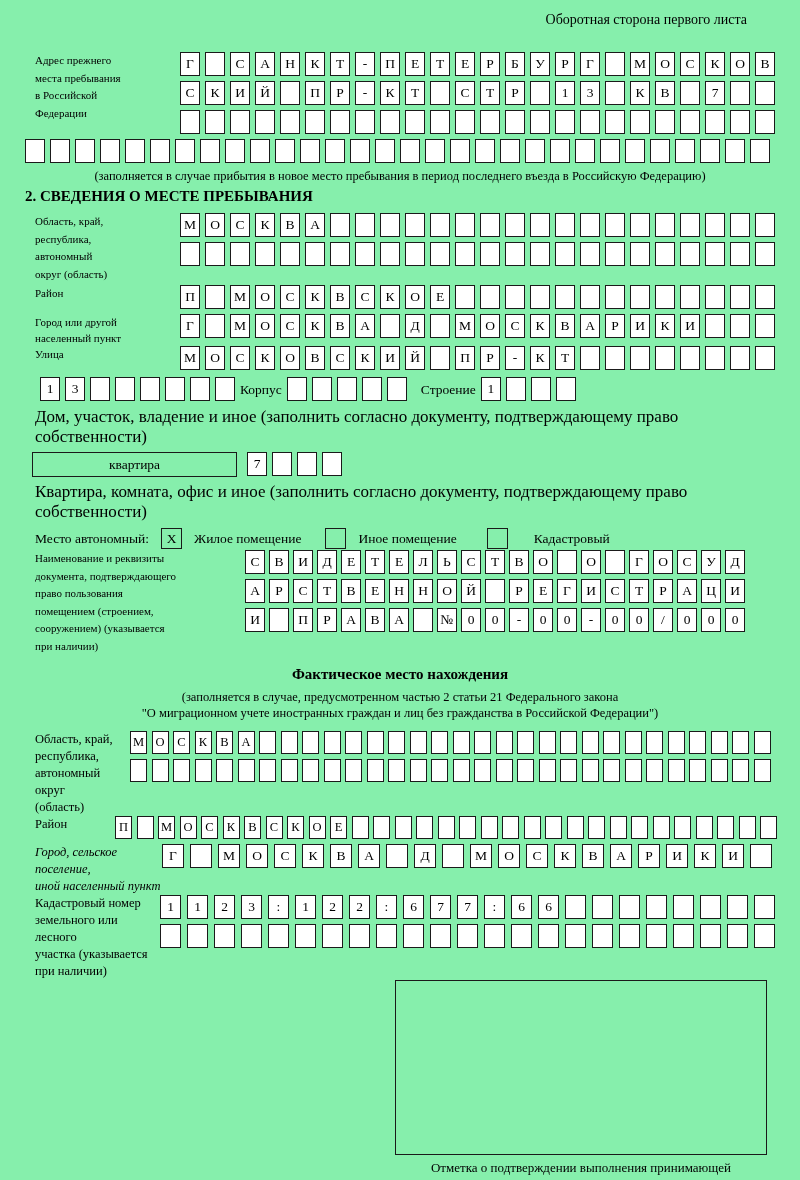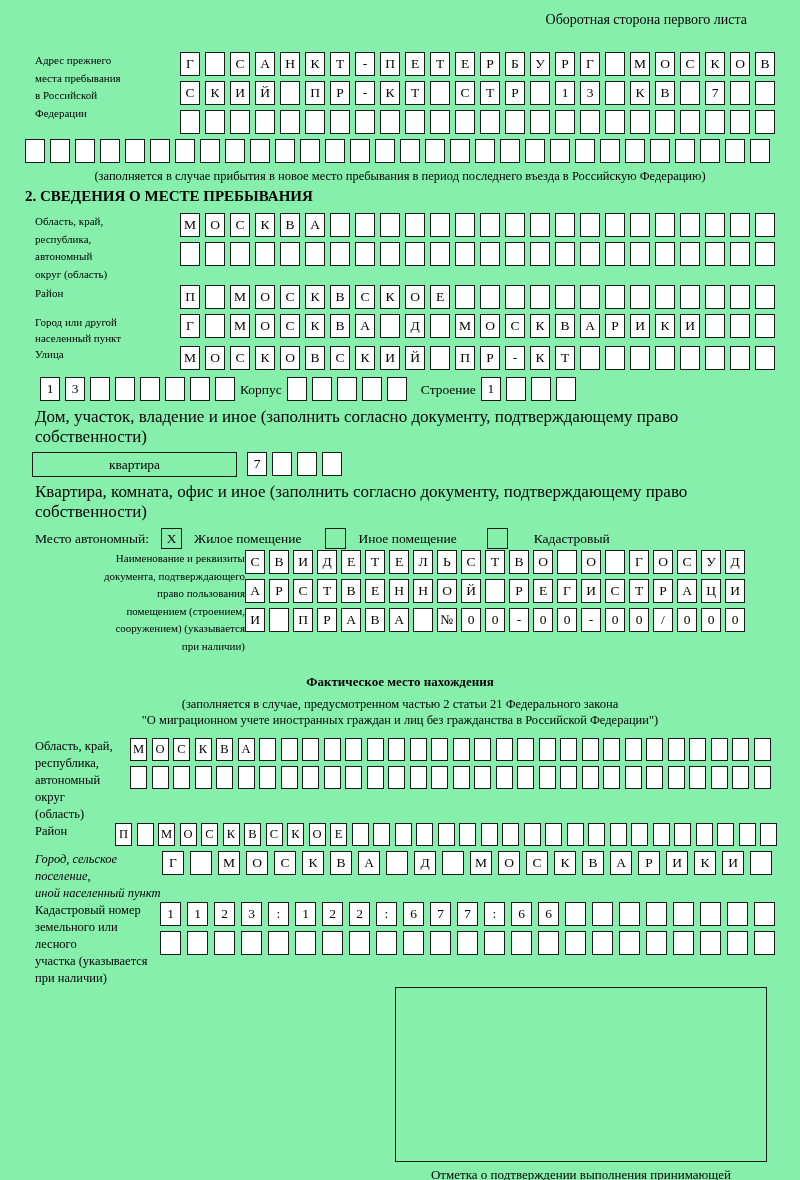--- a/index.html
+++ b/index.html
@@ -14,21 +14,21 @@
   .cells{display:flex;gap:5px;margin-bottom:5px;}
   .cell{flex:none;width:20px;height:24px;border:1.6px solid #1a1a1a;box-sizing:border-box;
         display:flex;align-items:center;justify-content:center;font-size:13.5px;background:#fff;}
   .cells.doc{gap:4px;}
   .cells.sm{gap:4.5px;}  .cells.sm .cell{width:17px;height:23px;font-size:12.5px;}
   .cells.md{gap:6px;}    .cells.md .cell{width:22px;height:24px;}
   .cells.cad{gap:6px;}   .cells.cad .cell{width:21px;height:24px;}
   .note{font-size:12.5px;text-align:center;white-space:pre-line;line-height:16px;}
   .leftnote{font-size:17px;text-align:left;padding-left:10px;margin:1px 0 5px 0;}
   .sec-title{font-weight:bold;text-align:left;font-size:15px;margin:4px 0 8px 0;}
-  .sub-title{font-weight:bold;text-align:center;font-size:13px;margin:19px 0 6px 0;}
+  .sub-title{font-weight:bold;text-align:center;font-size:15px;margin:11px 0 6px 0;}
   .wide-field{border:1.6px solid #1a1a1a;height:25px;box-sizing:border-box;display:flex;
               align-items:center;justify-content:center;font-size:13.5px;flex:none;}
   .inline-label{font-size:13.5px;padding:0 5px;line-height:25px;flex:none;}
   .checkbox{flex:none;width:21px;height:21px;border:1.6px solid #1a1a1a;box-sizing:border-box;
             display:flex;align-items:center;justify-content:center;font-size:13.5px;margin-top:1px;}
   .opt-label{font-size:13.5px;line-height:23px;flex:none;}
   .stamp-wrap{margin-left:362px;width:388px;}
   .stamp-box{width:372px;height:175px;border:1.7px solid #1a1a1a;box-sizing:border-box;margin-left:8px;}
   .stamp-note{font-size:13px;text-align:center;white-space:pre-line;margin-top:4px;line-height:17.5px;}
   .mb0{margin-bottom:0;}
@@ -358,21 +358,21 @@
     <div class="opt-label">Место автономный:</div>
     <div class="checkbox">X</div>
     <div class="opt-label">Жилое помещение</div>
     <div class="checkbox" style="margin-left:12px;"></div>
     <div class="opt-label">Иное помещение</div>
     <div class="checkbox" style="margin-left:18px;"></div>
     <div class="opt-label" style="margin-left:14px;">Кадастровый</div>
   </div>
 
   <div class="frow" style="min-height:104px;">
-    <div class="flabel" style="width:220px;text-align:right;">Наименование и реквизиты
+    <div class="flabel" style="width:220px;">Наименование и реквизиты
 документа, подтверждающего
 право пользования
 помещением (строением,
 сооружением) (указывается
 при наличии)</div>
     <div class="cellcol">
       <div class="cells doc">
           <span class="cell">С</span>
           <span class="cell">В</span>
           <span class="cell">И</span>

